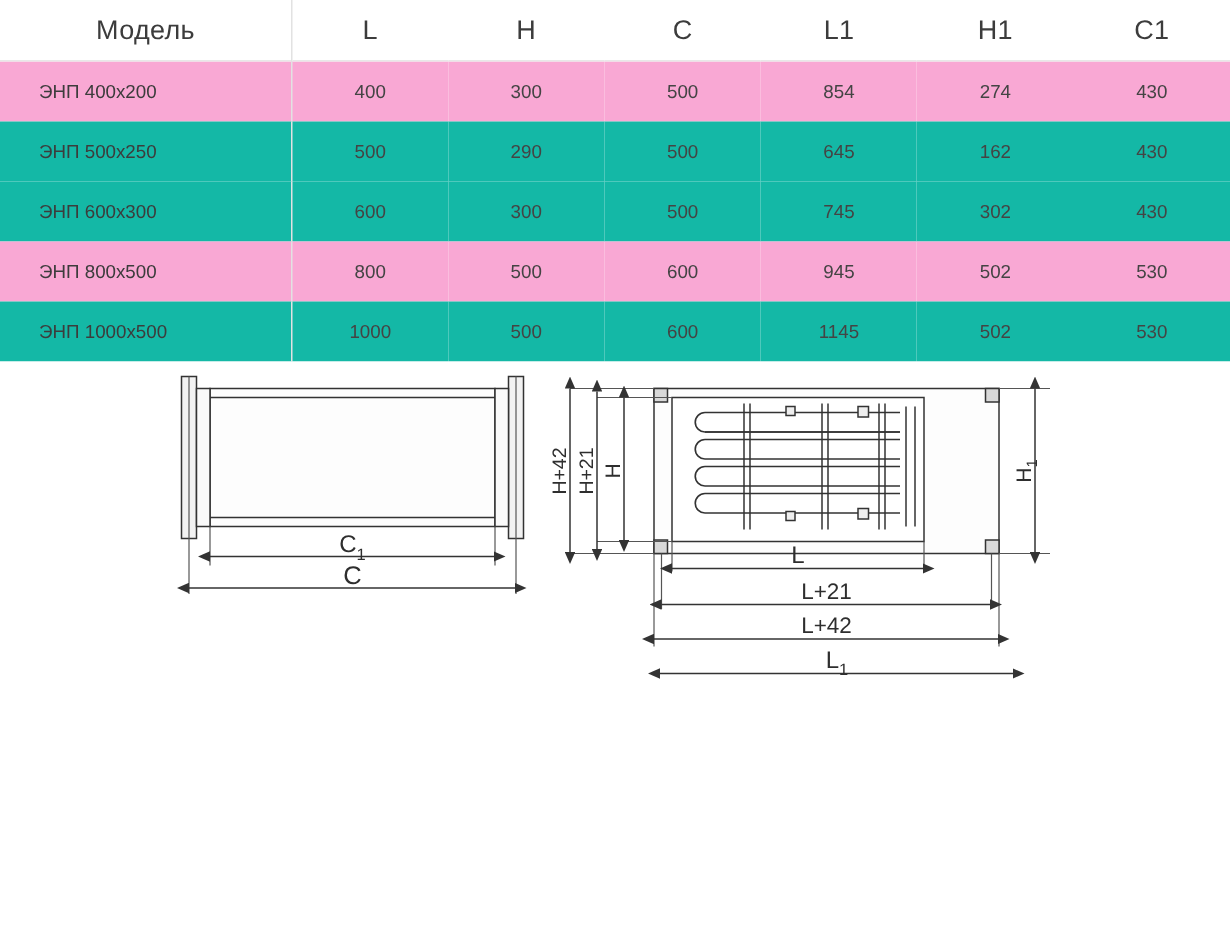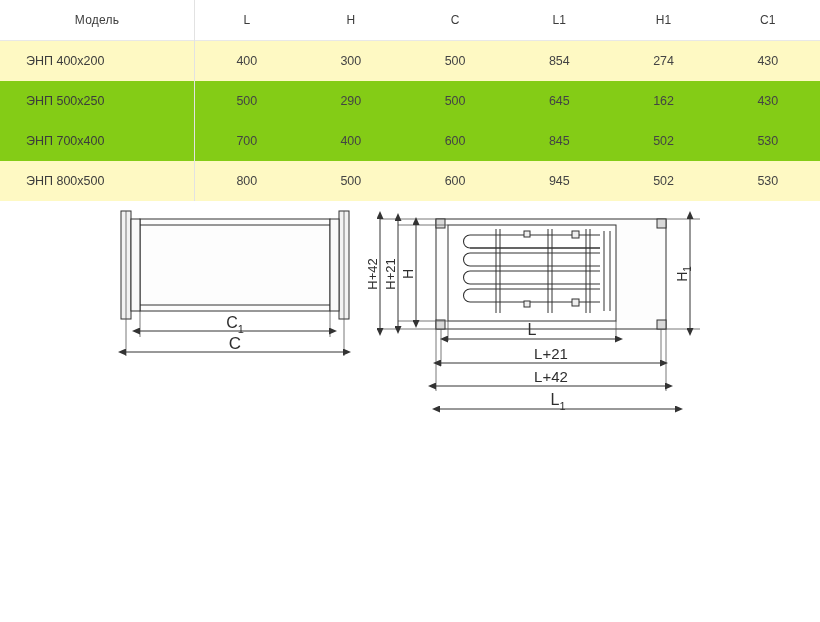--- a/index.html
+++ b/index.html
@@ -33,34 +33,34 @@
   table.spec th,
   table.spec td {
     height: 40px;
     padding: 0;
     font-weight: normal;
     text-align: center;
     color: #444;
     border: none;
   }
   table.spec thead th {
-    font-size: 12px;
+    font-size: 18px;
     color: #3c3c3c;
     letter-spacing: .2px;
   }
   table.spec thead th.model-head {
     text-align: center;
   }
   table.spec tbody td.model-cell {
     text-align: left;
     padding-left: 26px;
     color: #3c3c3c;
   }
-  table.spec tbody tr.odd  { background: #fef9c3; }
-  table.spec tbody tr.even { background: #84cc16; }
+  table.spec tbody tr.odd  { background: #f9a8d4; }
+  table.spec tbody tr.even { background: #14b8a6; }
   table.spec thead tr { background: #ffffff; }
 
   
   table.spec thead th.model-head,
   table.spec tbody td.model-cell {
     border-right: 1px solid #e2e2e2;
   }
   table.spec thead tr { border-bottom: 1px solid #e8e8e8; }
 
   
@@ -111,34 +111,43 @@
       <tr class="even">
         <td class="model-cell">ЭНП 500х250</td>
         <td>500</td>
         <td>290</td>
         <td>500</td>
         <td>645</td>
         <td>162</td>
         <td>430</td>
       </tr>
       <tr class="even">
-        <td class="model-cell">ЭНП 700х400</td>
-        <td>700</td>
-        <td>400</td>
+        <td class="model-cell">ЭНП 600х300</td>
         <td>600</td>
-        <td>845</td>
-        <td>502</td>
-        <td>530</td>
+        <td>300</td>
+        <td>500</td>
+        <td>745</td>
+        <td>302</td>
+        <td>430</td>
       </tr>
       <tr class="odd">
         <td class="model-cell">ЭНП 800х500</td>
         <td>800</td>
         <td>500</td>
         <td>600</td>
         <td>945</td>
+        <td>502</td>
+        <td>530</td>
+      </tr>
+      <tr class="even">
+        <td class="model-cell">ЭНП 1000х500</td>
+        <td>1000</td>
+        <td>500</td>
+        <td>600</td>
+        <td>1145</td>
         <td>502</td>
         <td>530</td>
       </tr>
     </tbody>
   </table>
 
   <div class="drawing">
     <svg width="820" height="255" viewBox="0 0 820 255" xmlns="http://www.w3.org/2000/svg">
       <defs>
         <marker id="arrL" markerWidth="9" markerHeight="7" refX="8" refY="3.5" orient="auto" markerUnits="userSpaceOnUse">

